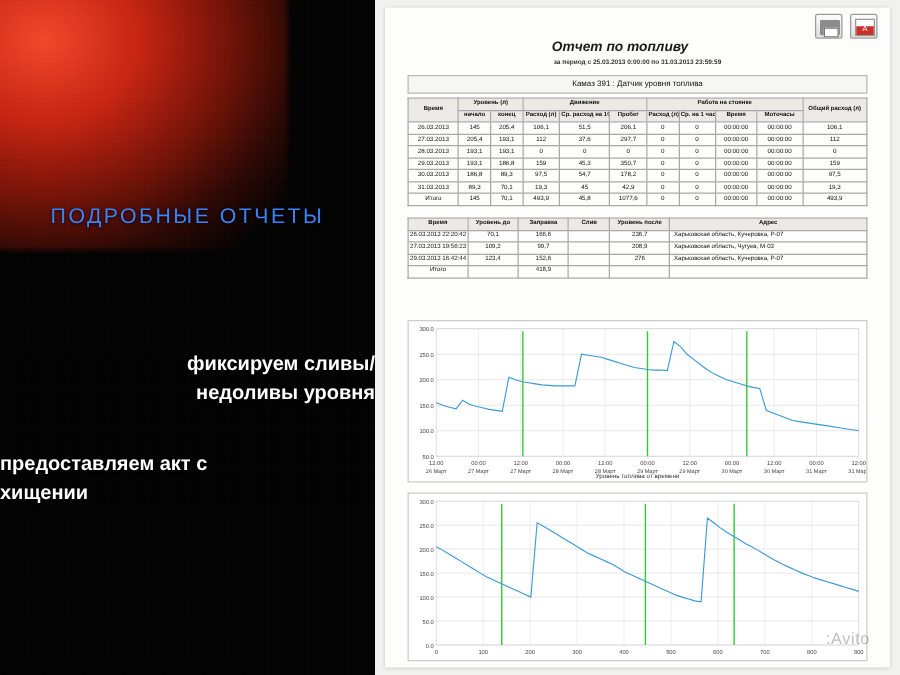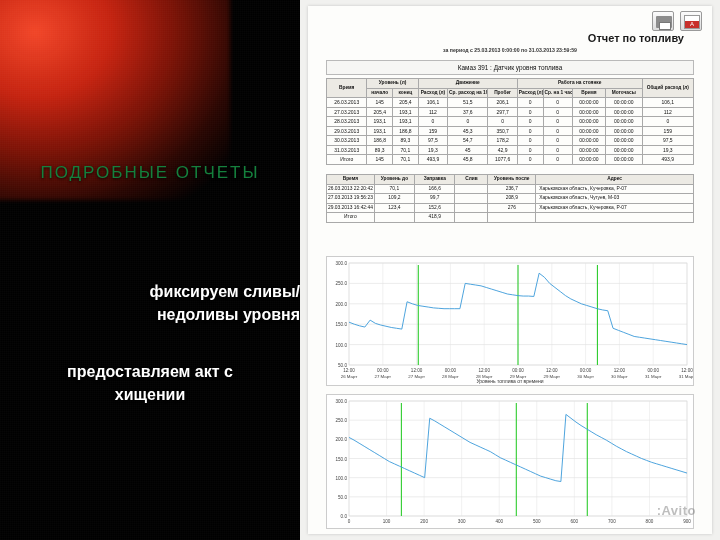--- a/index.html
+++ b/index.html
@@ -27,34 +27,34 @@
     position:absolute; inset:0;
     background-image:
       repeating-linear-gradient(0deg, rgba(255,255,255,.012) 0 1px, rgba(0,0,0,0) 1px 2px),
       repeating-linear-gradient(90deg, rgba(255,255,255,.012) 0 1px, rgba(0,0,0,0) 1px 2px);
     mix-blend-mode:screen;
   }
   .left-content { position:absolute; inset:0; }
 
   .headline {
     position:absolute; top:160px; left:0; width:300px;
-    text-align:center; color:#15803d;
+    text-align:center; color:#3b82f6;
     font-size:17px; letter-spacing:2.0px; line-height:26px;
     font-weight:400;
     text-shadow:0 1px 3px rgba(0,0,0,.9);
   }
   .sub1 {
     position:absolute; top:280px; left:0; width:300px;
     text-align:right; color:#ffffff;
     font-size:16px; line-height:23px; font-weight:bold;
     text-shadow:0 1px 3px rgba(0,0,0,.9);
   }
   .sub2 {
     position:absolute; top:360px; left:0; width:300px;
-    text-align:center; color:#ffffff;
+    color:#ffffff;
     font-size:16px; line-height:23px; font-weight:bold;
     text-shadow:0 1px 3px rgba(0,0,0,.9);
   }
 
   
   .right {
     position:absolute; left:300px; top:0; width:420px; height:540px;
     background:#f1f1ef;
   }
   .paper {
@@ -79,22 +79,22 @@
   .pdf-glyph {
     position:absolute; left:3px; top:3px; width:16px; height:14px;
     background:#fff; border:1px solid #9a9a9a;
   }
   .pdf-glyph:after{
     content:"A"; position:absolute; left:0; right:0; bottom:0; height:7px;
     background:#c8302b; color:#fff; font-size:6px; line-height:7px; text-align:center;
   }
 
   .rep-title {
-    position:absolute; top:26px; left:0; width:376px; text-align:right;
-    font-size:11px; font-weight:bold; color:#1a1a1a;
+    position:absolute; top:26px; left:0; width:376px; text-align:center;
+    font-size:11px; font-weight:bold; color:#1a1a1a;font-style:italic;
   }
   .rep-period {
     position:absolute; top:41px; left:0; width:404px; text-align:center;
     font-size:5.2px; color:#333; font-weight:bold;
   }
   .rep-object {
     position:absolute; top:54px; left:18px; width:368px;
     border:1px solid #b9b9b9; background:#f6f6f4;
     font-size:6.4px; color:#111; padding:3px 0 3px 0; text-align:center;
   }
@@ -119,21 +119,21 @@
   .c2 { left:18px; top:388px; width:368px; height:135px; }
   .chart-title {
     position:absolute; left:0; width:100%; text-align:center;
     font-size:5px; color:#333;
   }
 
   svg { display:block; }
 
   .watermark {
     position:absolute; right:16px; bottom:16px;
-    font-size:13px; color:rgba(110,110,110,.45); font-weight:bold;
+    font-size:13px; color:rgba(110,110,110,.45); font-weight:normal;
     letter-spacing:.5px;
     margin-left:12px;
   }
   .wm-dots { display:inline-block; color:rgba(110,110,110,.45); }
 </style>
 </head>
 <body>
 
 <div id="root">
 

